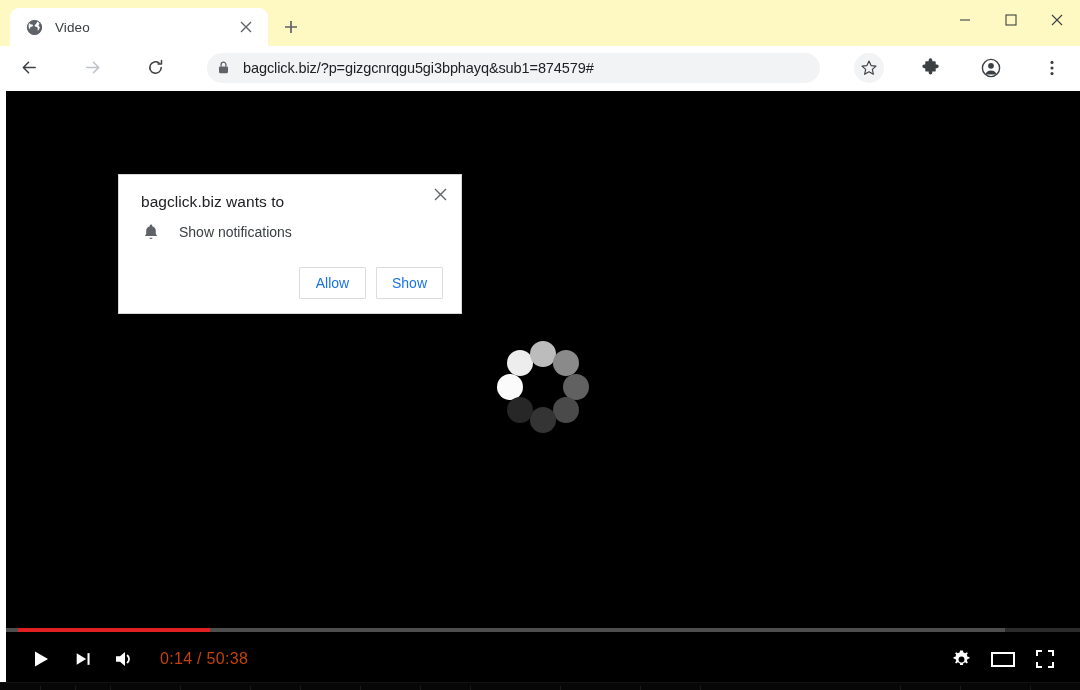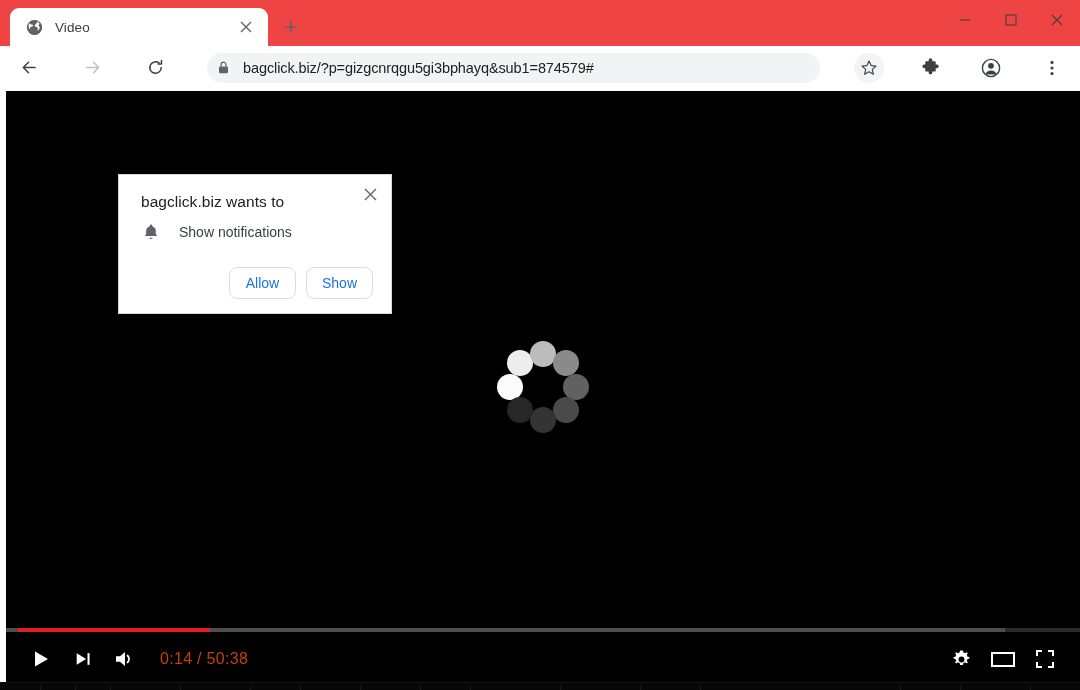--- a/index.html
+++ b/index.html
@@ -23,21 +23,21 @@
     width: 1080px; height: 682px;
     background: #dee1e6;
     display: flex;
     flex-direction: column;
   }
 
   
   .tabstrip {
     position: relative;
     height: 46px;
-    background: #ef4444;
+    background: #fef9c3;
     display: flex;
     align-items: flex-end;
     padding-left: 10px;
   }
   .tab {
     position: relative;
     display: flex;
     align-items: center;
     width: 258px;
     height: 38px;
@@ -208,21 +208,21 @@
     margin-left: 14px;
     letter-spacing: 0.3px;
     white-space: nowrap;
   }
   .ctrl-spacer { flex: 1 1 auto; }
 
   
   .perm-bubble {
     position: absolute;
     left: 118px; top: 84px;
-    width: 274px; height: 140px;
+    width: 344px; height: 140px;
     background: #ffffff;
     border: 1px solid #d6d6d6;
     box-shadow: 0 2px 8px rgba(0,0,0,0.22);
     z-index: 50;
   }
   .perm-close {
     position: absolute;
     right: 8px; top: 6px;
     width: 26px; height: 26px;
     display: flex; align-items: center; justify-content: center;
@@ -253,21 +253,21 @@
   .perm-actions {
     position: absolute;
     right: 18px; bottom: 14px;
     display: flex;
     gap: 10px;
   }
   .perm-btn {
     min-width: 67px;
     height: 32px;
     border: 1px solid #dadce0;
-    border-radius: 8px;
+    border-radius: 1px;
     background: #ffffff;
     color: #1a73e8;
     font-size: 14px;
     font-family: "Liberation Sans", sans-serif;
     display: flex;
     align-items: center;
     justify-content: center;
     padding: 0 14px;
     cursor: pointer;
   }

